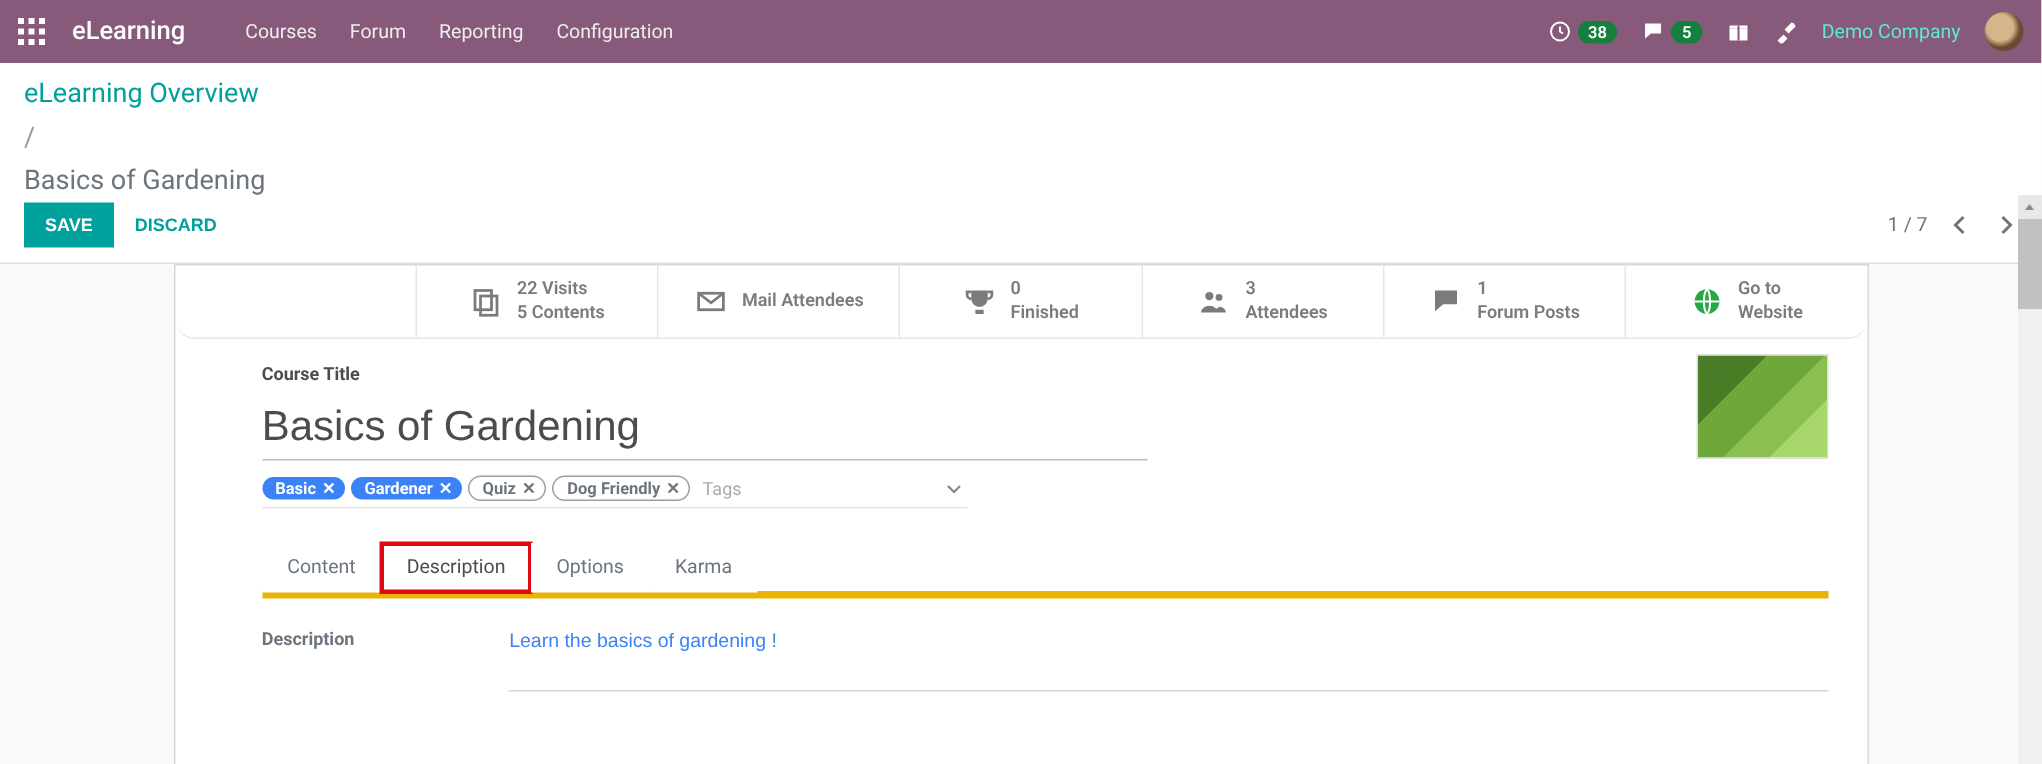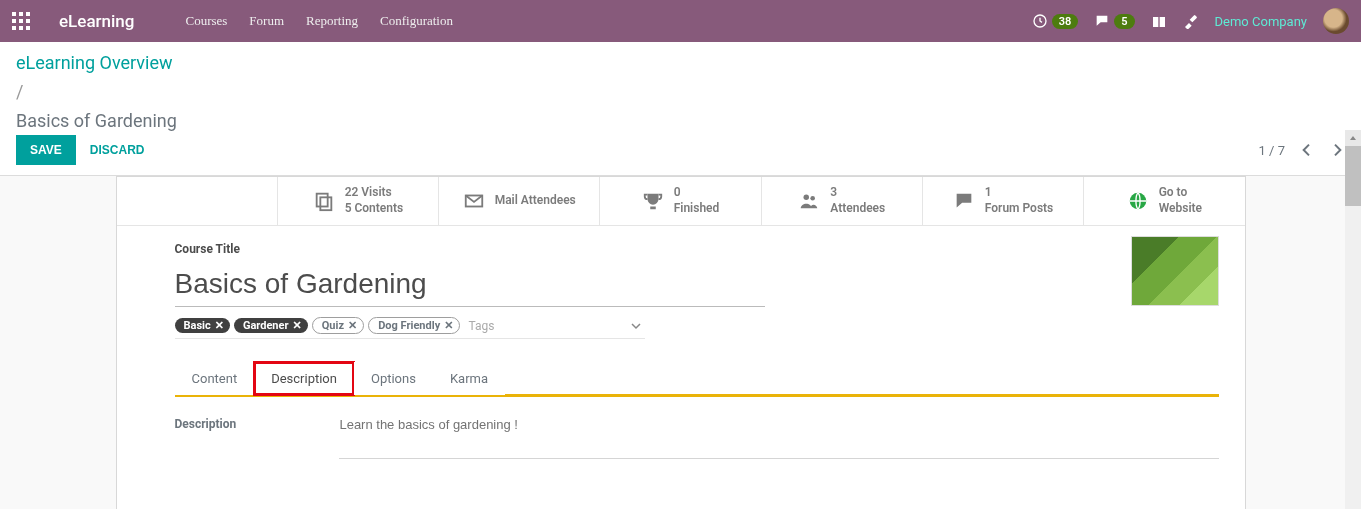--- a/index.html
+++ b/index.html
@@ -1,64 +1,64 @@
 <!DOCTYPE html>
 <html><head>
 <meta charset="utf-8">
 <style>
   * { box-sizing: border-box; margin: 0; padding: 0; }
   body { font-family: -apple-system, BlinkMacSystemFont, "Segoe UI", Roboto, "Helvetica Neue", Arial, sans-serif; font-size: 13px; color: #4c4c4c; background: #f9f9f9; }
-  .topbar { background: #875A7B; color: #fff; height: 42px; display: flex; align-items: center; padding: 0 12px; gap: 11px; }
+  .topbar { background: #875A7B; color: #fff; height: 42px; display: flex; align-items: center; padding: 0 12px; }
   .apps-icon { width: 18px; height: 18px; margin-right: 18px; cursor: pointer; }
   .app-title { font-size: 17px; font-weight: 500; margin-right: 40px; }
-  .top-menu { display: flex; gap: 22px; font-family: Liberation Serif, serif; }
+  .top-menu { display: flex; gap: 22px; }
   .top-menu-item { color: #eee; font-size: 13px; cursor: pointer; }
   .topbar-right { margin-left: auto; display: flex; align-items: center; gap: 16px; }
   .badge-combo { display: flex; align-items: center; gap: 4px; color: #fff; cursor: pointer; }
-  .badge { background: #4d7c0f; color: #fff; border-radius: 9px; padding: 1px 7px; font-size: 11px; font-weight: 600; }
+  .badge { background: #15803d; color: #fff; border-radius: 9px; padding: 1px 7px; font-size: 11px; font-weight: 600; }
   .systray-icon { width: 16px; height: 16px; fill: #fff; cursor: pointer; }
   .company-name { font-size: 13px; color: #5eead4; }
   .avatar { width: 26px; height: 26px; border-radius: 50%; background: radial-gradient(circle at 40% 40%, #d7b58a 0 40%, #6a4a2e 60% 100%); cursor: pointer; }
   .breadcrumb-bar { background: #fff; padding: 10px 16px 0 16px; border-bottom: 1px solid #dcdcdc; }
   .breadcrumb { display: flex; align-items: baseline; gap: 8px; font-size: 18px; margin-bottom: 4px; flex-direction: column; }
   .breadcrumb-root { color: #00a09d; cursor: pointer; }
   .breadcrumb-sep { color: #999; }
   .breadcrumb-current { color: #6c757d; }
   .action-row { display: flex; align-items: center; padding-bottom: 10px; }
   .btn-save { background: #00a09d; color: #fff; border: none; padding: 8px 14px; font-size: 12px; font-weight: 600; text-transform: uppercase; cursor: pointer; margin-right: 14px; }
   .btn-discard { color: #00a09d; font-size: 12px; font-weight: 600; text-transform: uppercase; cursor: pointer; background: none; border: none; }
   .pager { margin-left: auto; display: flex; align-items: center; gap: 14px; color: #6c757d; font-size: 13px; }
   .pager-arrow { width: 16px; height: 16px; fill: #6c757d; cursor: pointer; }
   .content-wrap { padding: 0; }
   .sheet { background: #fff; border: 1px solid #d8d8d8; margin: 0 auto; max-width: 1130px; min-height: 360px; position: relative; }
-  .stat-row { display: flex; border-bottom: 1px solid #e5e5e5; }
+  .stat-row { display: flex; border-bottom: 1px solid #e5e5e5; border-radius: 13px; }
   .stat-btn { flex: 1; display: flex; align-items: center; justify-content: center; gap: 10px; padding: 8px 4px; border-right: 1px solid #e5e5e5; cursor: pointer; min-height: 48px; }
   .stat-btn:last-child { border-right: none; }
   .stat-btn.spacer { flex: 1; cursor: default; }
   .stat-icon { width: 22px; height: 22px; fill: #7b7b7b; flex-shrink: 0; }
   .stat-icon.green { fill: #28a745; }
   .stat-text { display: flex; flex-direction: column; font-size: 12px; color: #7b7b7b; line-height: 1.3; font-weight: 600; }
   .sheet-body { padding: 16px 26px 40px 26px; position: relative; margin-left: 32px; }
   .thumb { position: absolute; right: 26px; top: 10px; width: 88px; height: 70px; border: 1px solid #ddd; background: linear-gradient(135deg, #4a7c28 0 30%, #6fa83a 30% 55%, #8bbf4f 55% 75%, #a7d76b 75% 100%); cursor: pointer; }
   .field-label { font-size: 12px; font-weight: 700; color: #4c4c4c; margin-bottom: 10px; }
   .title-input { font-size: 28px; font-weight: 500; color: #4c4c4c; border: none; border-bottom: 1px solid #bbb; padding: 2px 0 6px 0; width: 590px; margin-bottom: 10px; outline: none; }
   .tags-row { display: flex; align-items: center; gap: 4px; width: 470px; border-bottom: 1px solid #e5e5e5; padding-bottom: 4px; margin-bottom: 22px; position: relative; }
   .tag { border-radius: 10px; padding: 1px 6px 1px 9px; font-size: 11px; font-weight: 700; display: inline-flex; align-items: center; gap: 4px; cursor: pointer; }
-  .tag.green { background: #404040; color: #fff; text-align: center; }
+  .tag.green { background: #3b82f6; color: #fff; text-align: center; }
   .tag.outline { background: #fff; color: #6c757d; border: 1px solid #9e9e9e; }
   .tag-x { font-weight: 700; }
   .tags-placeholder { color: #aaa; font-size: 12px; margin-left: 4px; flex: 1; }
   .tags-caret { position: absolute; right: 4px; top: 4px; cursor: pointer; }
-  .tabs { display: flex; border-bottom: 3px solid #eab308; margin-bottom: 20px; }
+  .tabs { display: flex; border-bottom: 5px solid #eab308; margin-bottom: 20px; }
   .tab { padding: 8px 16px; font-size: 13px; color: #6c757d; cursor: pointer; border: 1px solid transparent; border-bottom: none; position: relative; top: 1px; background: #fff; }
   .tab.active { color: #4c4c4c; border-color: #ddd; border-bottom: 1px solid #fff; }
   .tab.highlight { outline: 3px solid #e30613; outline-offset: -2px; }
   .desc-row { display: flex; gap: 90px; }
   .desc-label { font-size: 12px; color: #6c757d; font-weight: 700; width: 75px; }
-  .desc-input { font-size: 13px; color: #737373; border: none; border-bottom: 1px solid #d5d5d5; padding: 0 0 26px 0; width: 880px; outline: none; }
+  .desc-input { font-size: 13px; color: #3b82f6; border: none; border-bottom: 1px solid #d5d5d5; padding: 0 0 26px 0; width: 880px; outline: none; }
   .scrollbar-v { position: fixed; right: 0; top: 130px; bottom: 0; width: 16px; background: #f0f0f0; }
   .scrollbar-thumb { width: 100%; height: 60px; background: #c0c0c0; }
   .scrollbar-arrow { width: 16px; height: 16px; background: #e8e8e8; display: flex; align-items: center; justify-content: center; cursor: pointer; }
 </style>
 </head>
 <body>
 
 <div class="topbar">
   <svg class="apps-icon" viewBox="0 0 18 18">
       <rect width="4" height="4" x="0" y="0" fill="#fff"></rect>

